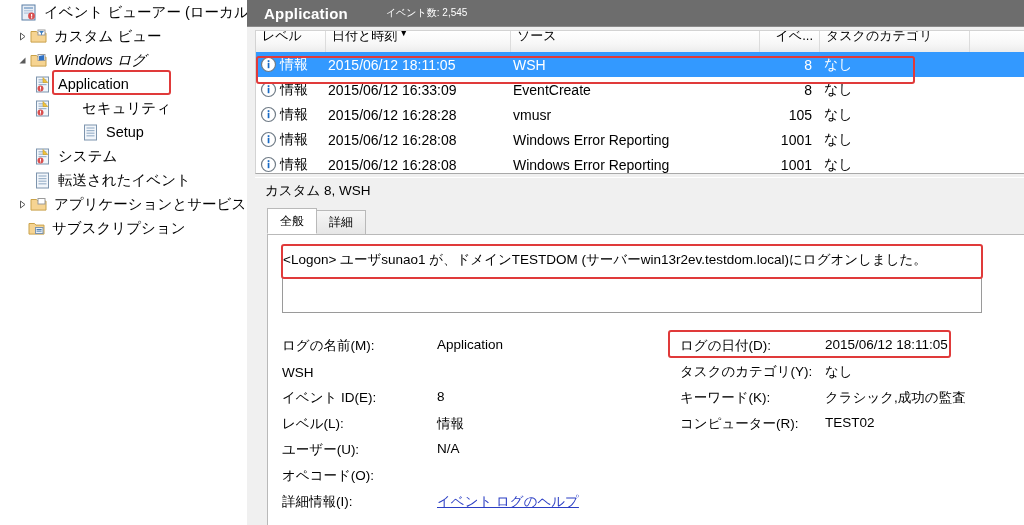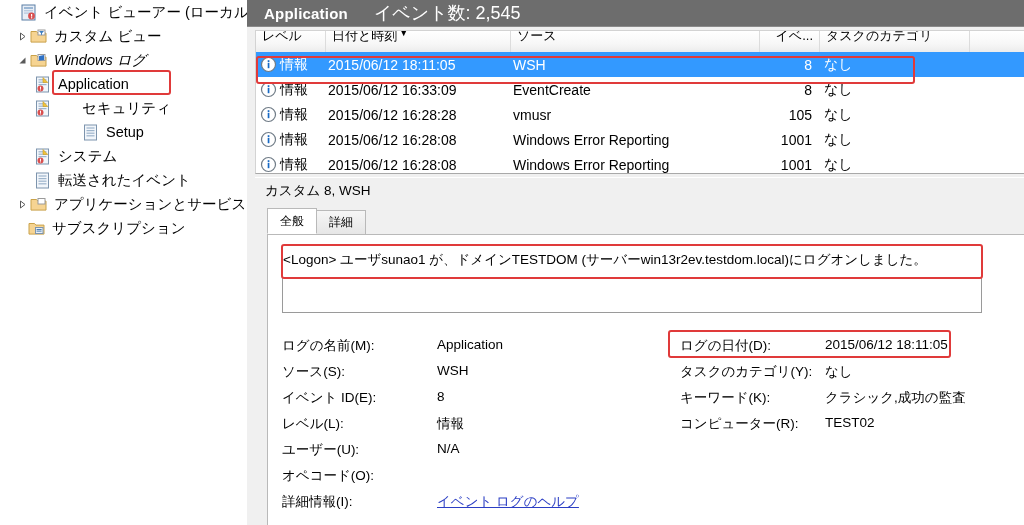--- a/index.html
+++ b/index.html
@@ -95,22 +95,22 @@
     box-sizing: border-box;
     padding-left: 17px;
     border-bottom: 1px solid #8a8a8a;
   }
   #log-title {
     font-weight: bold;
     font-size: 15px;
     letter-spacing: .2px;
   }
   #event-count {
-    font-size: 18px;
-    margin-left: 26px;
+    font-size: 10px;
+    margin-left: 38px;
   }
 
   
   #col-head {
     position: absolute;
     left: 8px; top: 30px;
     width: 1008px;
     height: 23px;
     background: linear-gradient(to bottom,#ffffff 0%, #f7f7f7 60%, #ececec 100%);
     border: 1px solid #d3d3d3;
@@ -570,21 +570,20 @@
               <span class="fvalue">Application</span>
             </span>
             <span class="fcolR">
               <span class="flabel r">ログの日付(D):</span>
               <span class="fvalue">2015/06/12 18:11:05</span>
             </span>
           </div>
 
           <div class="frow">
             <span class="fcolL">
-              <span class="flabel">ソース(S):</span>
               <span class="fvalue">WSH</span>
             </span>
             <span class="fcolR">
               <span class="flabel r">タスクのカテゴリ(Y):</span>
               <span class="fvalue">なし</span>
             </span>
           </div>
 
           <div class="frow">
             <span class="fcolL">

